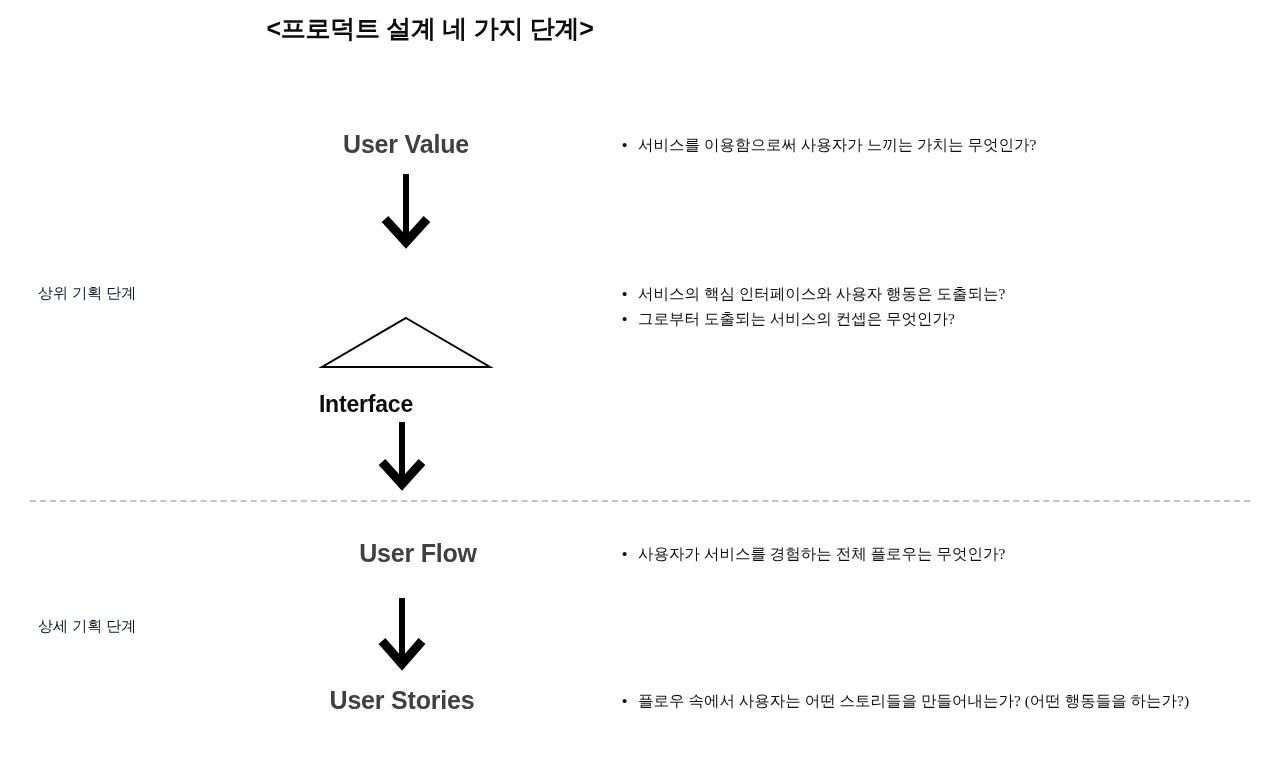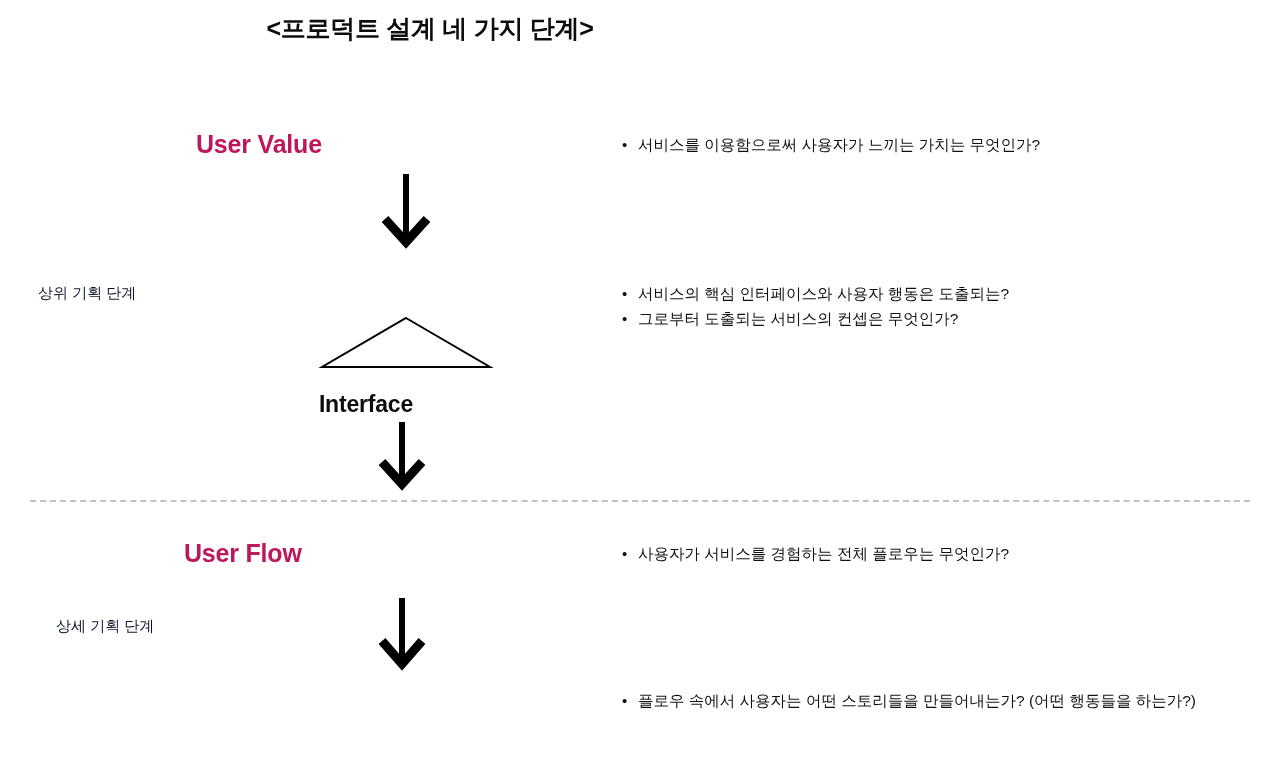--- a/index.html
+++ b/index.html
@@ -38,36 +38,36 @@
 
   
   .stage-label {
     position: absolute;
     font-size: 15px;
     font-weight: 500;
     color: #0f172a;
     white-space: nowrap;
   }
   .stage-label.upper { left: 38px; top: 284px; }
-  .stage-label.lower { left: 38px; top: 617px; margin-left: 18px; }
+  .stage-label.lower { left: 38px; top: 617px; }
 
   
   .node {
     position: absolute;
     width: 420px;
-    text-align: left;
+    text-align: center;
     font-size: 25px;
     font-weight: 700;
     letter-spacing: -0.2px;
-    color: #be185d;
+    color: #404040;
     white-space: nowrap;
   }
   .node-user-value   { left: 196px; top: 130px; }
   .node-key-concept  { left: 196px; top: 280px; }
-  .node-user-flow    { left: 184px; top: 539px; }
+  .node-user-flow    { left: 208px; top: 539px; }
   .node-user-stories { left: 192px; top: 686px; }
 
   
   .branch-label {
     position: absolute;
     font-size: 23px;
     font-weight: 700;
     letter-spacing: -0.2px;
     color: #0d0d0d;
     white-space: nowrap;
@@ -129,21 +129,21 @@
     margin-bottom: 2px;
   }
   .note-bullet {
     flex: 0 0 auto;
     width: 16px;
     font-size: 15px;
     line-height: 23px;
     color: #111111;
     text-align: left;
   }
-  .note-text { flex: 1 1 auto; }
+  .note-text { flex: 1 1 auto; font-family: Liberation Serif, serif; }
 </style>
 </head>
 <body>
 
 <div class="canvas">
 
   <div class="diagram-title">&lt;프로덕트 설계 네 가지 단계&gt;</div>
 
   <div class="stage-label upper">상위 기획 단계</div>
   <div class="stage-label lower">상세 기획 단계</div>
@@ -177,20 +177,21 @@
 
   <div class="node node-user-flow">User Flow</div>
 
   <div class="arrow arrow-3">
     <svg viewBox="0 0 62 78" xmlns="http://www.w3.org/2000/svg">
       <line x1="31" y1="2" x2="31" y2="62" stroke="#000000" stroke-width="6"></line>
       <polyline points="11,45 31,68 51,45" fill="none" stroke="#000000" stroke-width="9" stroke-linecap="butt" stroke-linejoin="miter"></polyline>
     </svg>
   </div>
 
+  <div class="node node-user-stories">User Stories</div>
 
   <div class="notes notes-user-value">
     <div class="note-item">
       <span class="note-bullet">•</span>
       <span class="note-text">서비스를 이용함으로써 사용자가 느끼는 가치는 무엇인가?</span>
     </div>
   </div>
 
   <div class="notes notes-key-concept">
     <div class="note-item">

